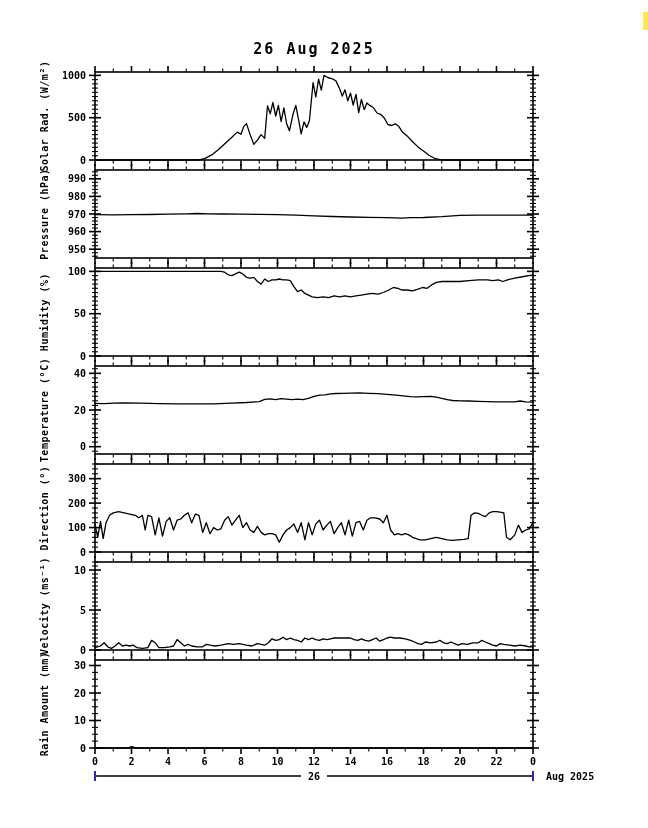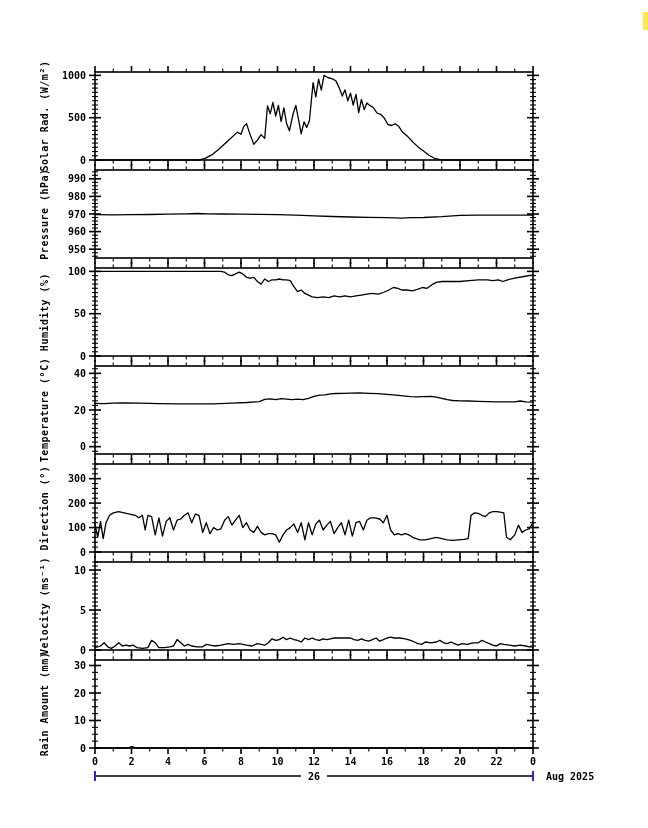--- a/index.html
+++ b/index.html
@@ -9,20 +9,21 @@
                font:bold 15px "DejaVu Sans Mono",monospace;letter-spacing:2px;color:#000;}
   #plot-svg{position:absolute;left:0;top:0;}
   .tick{font:bold 10px "DejaVu Sans Mono",monospace;fill:#000;}
   .ylab{font:bold 10px "DejaVu Sans Mono",monospace;fill:#000;letter-spacing:0.5px;}
   #edge-artifact{position:absolute;right:0;top:12px;width:5px;height:18px;background:#ffe84d;}
 </style>
 </head>
 <body>
 
 <div id="screen">
+  <div id="chart-title">26 Aug 2025</div>
   <svg id="plot-svg" width="648" height="828">
       <g>
         <rect x="95" y="72" width="438" height="88" fill="none" stroke="#000000" stroke-width="1.6"></rect>
         <line x1="95" y1="72" x2="95" y2="66" stroke="#000000" stroke-width="1.6"></line>
         <line x1="95" y1="160" x2="95" y2="166" stroke="#000000" stroke-width="1.6"></line>
         <line x1="113.25" y1="72" x2="113.25" y2="68.5" stroke="#000000" stroke-width="1.1"></line>
         <line x1="113.25" y1="160" x2="113.25" y2="163.5" stroke="#000000" stroke-width="1.1"></line>
         <line x1="131.5" y1="72" x2="131.5" y2="66" stroke="#000000" stroke-width="1.6"></line>
         <line x1="131.5" y1="160" x2="131.5" y2="166" stroke="#000000" stroke-width="1.6"></line>
         <line x1="149.75" y1="72" x2="149.75" y2="68.5" stroke="#000000" stroke-width="1.1"></line>

